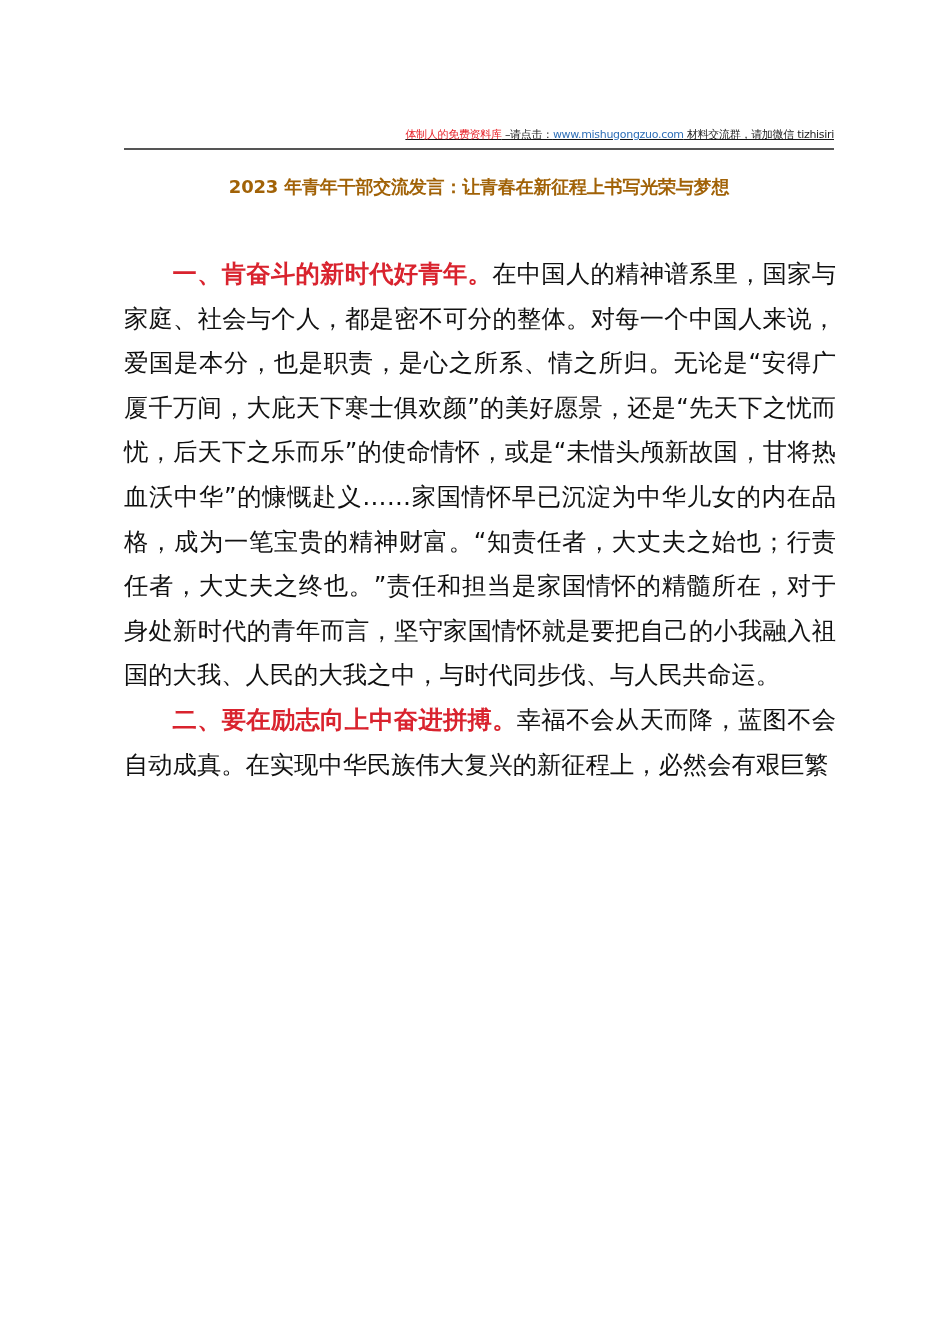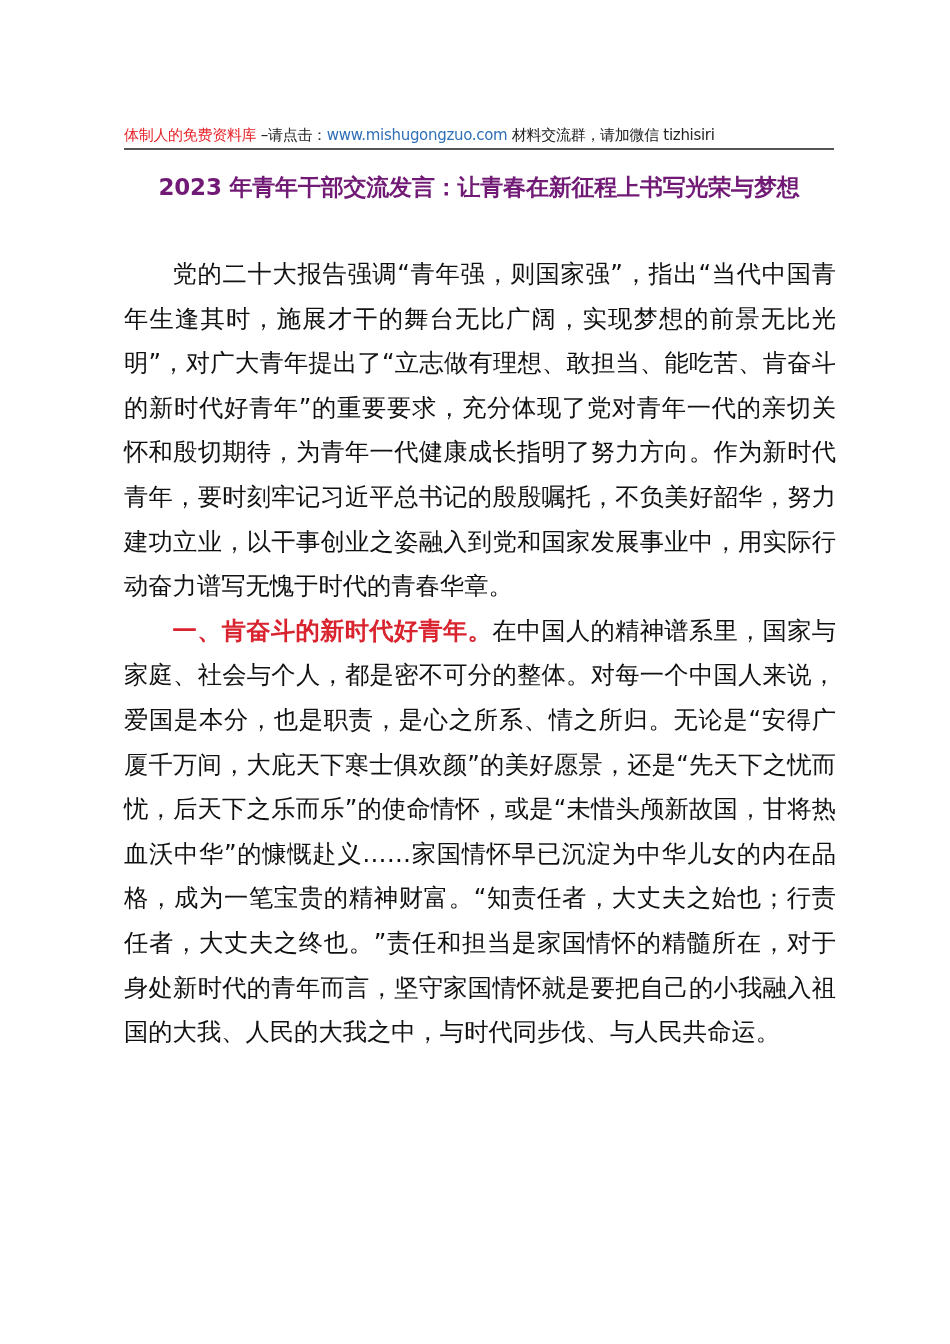--- a/index.html
+++ b/index.html
@@ -14,49 +14,50 @@
       overflow: hidden;
       font-family: "DejaVu Sans", "Liberation Sans", sans-serif;
       color: #111111;
     }
     .page-header {
       position: absolute;
       left: 124px;
       top: 124px;
       width: 710px;
       height: 26px;
-      text-align: left;
-      font-size: 15px;
+      text-align: right;
+      font-size: 11px;
       line-height: 22px;
       white-space: nowrap;
       letter-spacing: -0.3px;
+      text-decoration: underline;
     }
     .page-header .brand { color: #e8232a; }
     .page-header .sep { color: #222222; }
     .page-header .link { color: #2e6fb7; text-decoration: none; }
     .page-header .tail { color: #222222; }
     .header-rule {
       position: absolute;
       left: 124px;
       top: 148px;
       width: 710px;
       height: 2px;
       background: #555555;
     }
     .doc-title {
       position: absolute;
       left: 124px;
       top: 170px;
       width: 710px;
       text-align: center;
-      font-size: 23px;
+      font-size: 18px;
       font-weight: bold;
       line-height: 34px;
       white-space: nowrap;
-      color: #701a75;
+      color: #a16207;
       letter-spacing: -0.2px;
     }
     .doc-body {
       position: absolute;
       left: 124px;
       top: 252px;
       width: 712px;
       font-size: 24.3px;
       line-height: 44.6px;
       color: #111111;
@@ -78,18 +79,18 @@
 
 <div class="page-header">
   <span class="brand">体制人的免费资料库</span><span class="sep"> –请点击：</span><a class="link">www.mishugongzuo.com</a><span class="tail"> 材料交流群，请加微信 tizhisiri</span>
 </div>
 <div class="header-rule"></div>
 
 <div class="doc-title">2023 年青年干部交流发言：让青春在新征程上书写光荣与梦想</div>
 
 <div class="doc-body">
   <p>
-    <span class="section-heading"></span><span>党的二十大报告强调“青年强，则国家强”，指出“当代中国青年生逢其时，施展才干的舞台无比广阔，实现梦想的前景无比光明”，对广大青年提出了“立志做有理想、敢担当、能吃苦、肯奋斗的新时代好青年”的重要要求，充分体现了党对青年一代的亲切关怀和殷切期待，为青年一代健康成长指明了努力方向。作为新时代青年，要时刻牢记习近平总书记的殷殷嘱托，不负美好韶华，努力建功立业，以干事创业之姿融入到党和国家发展事业中，用实际行动奋力谱写无愧于时代的青春华章。</span>
+    <span class="section-heading">一、肯奋斗的新时代好青年。</span><span>在中国人的精神谱系里，国家与家庭、社会与个人，都是密不可分的整体。对每一个中国人来说，爱国是本分，也是职责，是心之所系、情之所归。无论是“安得广厦千万间，大庇天下寒士俱欢颜”的美好愿景，还是“先天下之忧而忧，后天下之乐而乐”的使命情怀，或是“未惜头颅新故国，甘将热血沃中华”的慷慨赴义……家国情怀早已沉淀为中华儿女的内在品格，成为一笔宝贵的精神财富。“知责任者，大丈夫之始也；行责任者，大丈夫之终也。”责任和担当是家国情怀的精髓所在，对于身处新时代的青年而言，坚守家国情怀就是要把自己的小我融入祖国的大我、人民的大我之中，与时代同步伐、与人民共命运。</span>
   </p>
   <p>
-    <span class="section-heading">一、肯奋斗的新时代好青年。</span><span>在中国人的精神谱系里，国家与家庭、社会与个人，都是密不可分的整体。对每一个中国人来说，爱国是本分，也是职责，是心之所系、情之所归。无论是“安得广厦千万间，大庇天下寒士俱欢颜”的美好愿景，还是“先天下之忧而忧，后天下之乐而乐”的使命情怀，或是“未惜头颅新故国，甘将热血沃中华”的慷慨赴义……家国情怀早已沉淀为中华儿女的内在品格，成为一笔宝贵的精神财富。“知责任者，大丈夫之始也；行责任者，大丈夫之终也。”责任和担当是家国情怀的精髓所在，对于身处新时代的青年而言，坚守家国情怀就是要把自己的小我融入祖国的大我、人民的大我之中，与时代同步伐、与人民共命运。</span>
+    <span class="section-heading">二、要在励志向上中奋进拼搏。</span><span>幸福不会从天而降，蓝图不会自动成真。在实现中华民族伟大复兴的新征程上，必然会有艰巨繁</span>
   </p>
 </div>
 
 </body></html>

